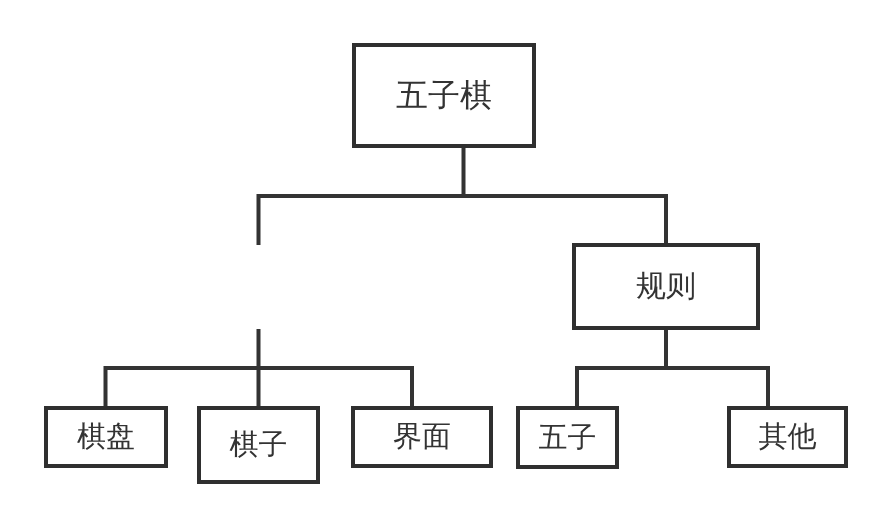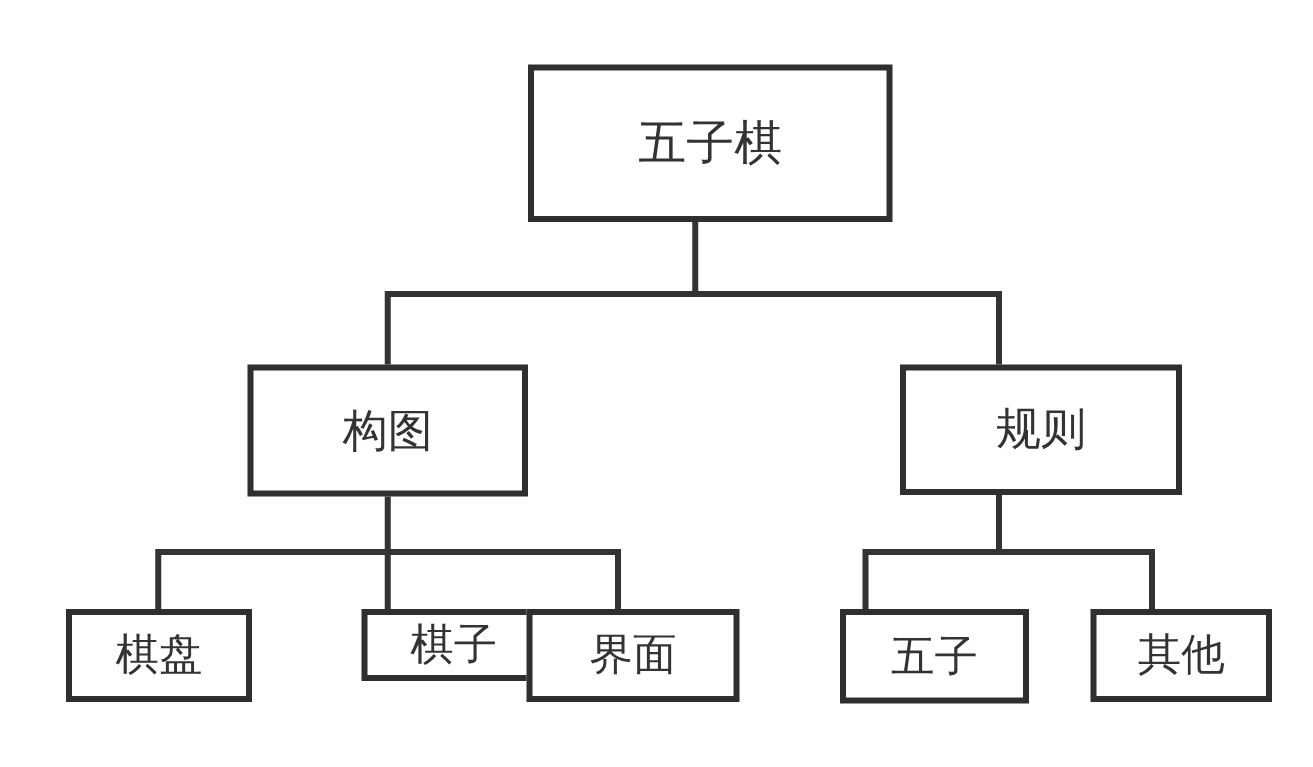--- a/index.html
+++ b/index.html
@@ -46,45 +46,42 @@
 <body>
 
 <div class="canvas">
 
   <svg class="connectors" width="875" height="511" viewBox="0 0 875 511" aria-hidden="true">
     <path d="M463.5 148 V196 M258.5 196 H666 M258.5 196 V243 M666 196 V243"></path>
     <path d="M258.5 331 V368 M105.5 368 H412 M105.5 368 V406 M258.5 368 V406 M412 368 V406"></path>
     <path d="M666 330 V368 M577 368 H768 M577 368 V406 M768 368 V406"></path>
   </svg>
 
-  <div class="node level-1" style="left:352px; top:43px; width:243px; height:105px;">
+  <div class="node level-1" style="left:352px; top:43px; width:184px; height:105px;">
     <span>五子棋</span>
   </div>
 
-  <div class="node level-2" style="left:165px; top:243px; width:187px; height:88px;">
-    <span>构图</span>
-  </div>
 
-  <div class="node level-2" style="left:600px; top:243px; width:188px; height:87px;">
+  <div class="node level-2" style="left:572px; top:243px; width:188px; height:87px;">
     <span>规则</span>
   </div>
 
   <div class="node level-3" style="left:44px; top:406px; width:124px; height:62px;">
     <span>棋盘</span>
   </div>
 
-  <div class="node level-3" style="left:197px; top:406px; width:123px; height:48px;margin-left:44px;">
+  <div class="node level-3" style="left:197px; top:406px; width:123px; height:78px;">
     <span>棋子</span>
   </div>
 
   <div class="node level-3" style="left:351px; top:406px; width:142px; height:62px;">
     <span>界面</span>
   </div>
 
-  <div class="node level-3" style="left:516px; top:406px; width:126px; height:63px;margin-left:44px;">
+  <div class="node level-3" style="left:516px; top:406px; width:103px; height:63px;">
     <span>五子</span>
   </div>
 
   <div class="node level-3" style="left:707px; top:406px; width:121px; height:62px;margin-left:20px;">
     <span>其他</span>
   </div>
 
 </div>
 
 </body></html>

